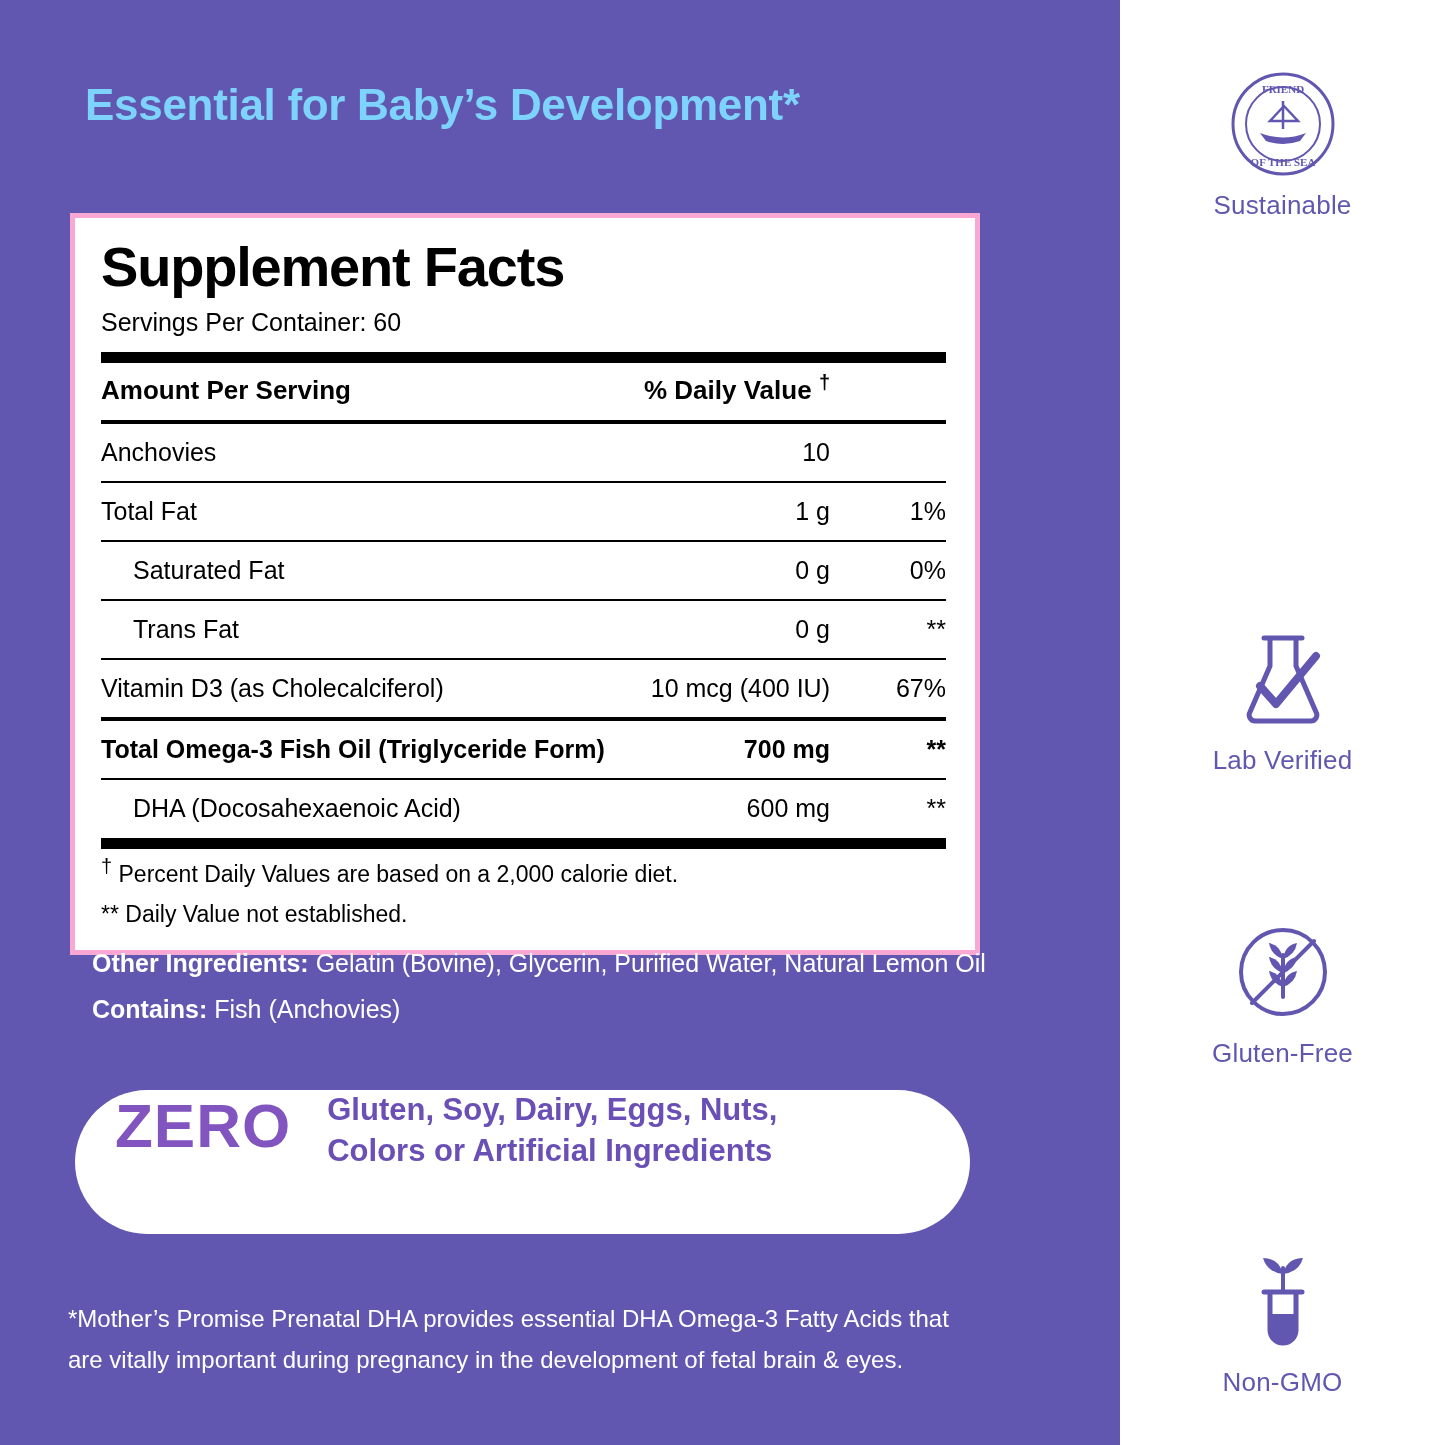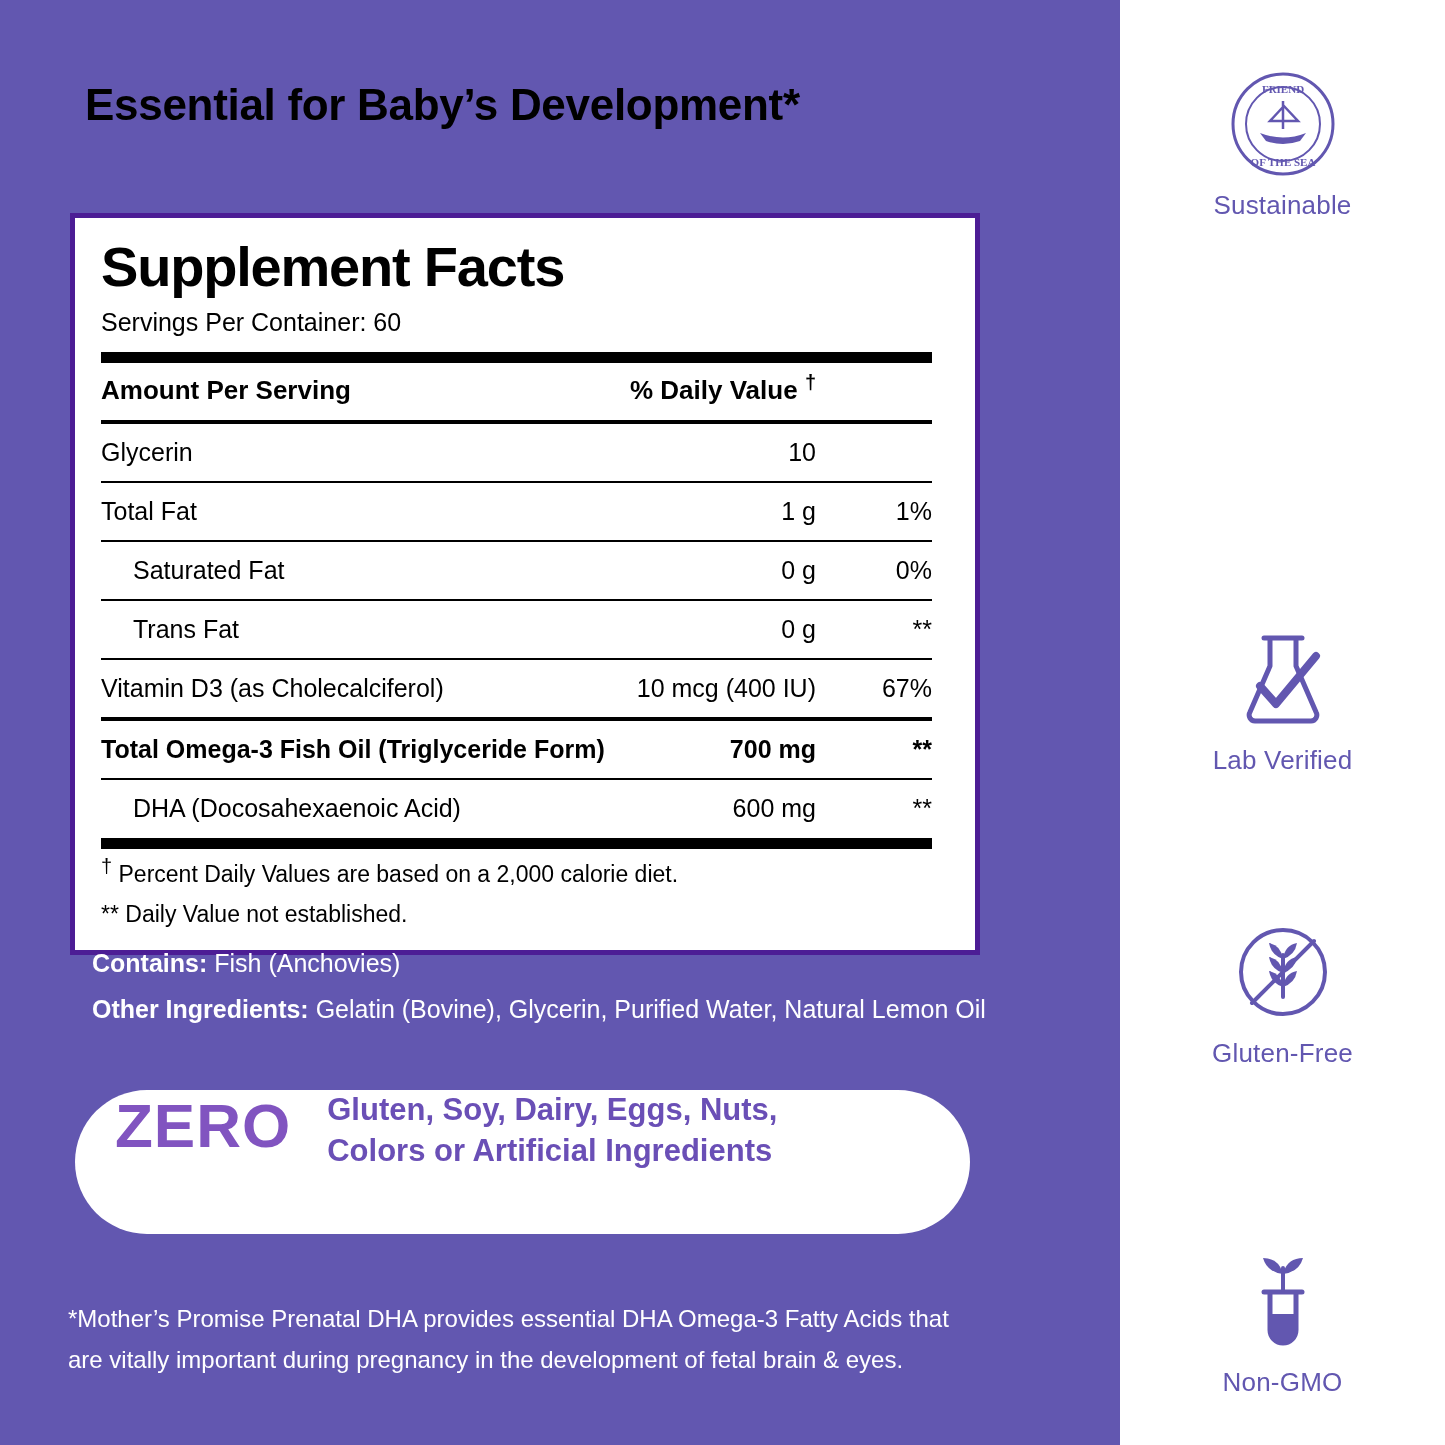--- a/index.html
+++ b/index.html
@@ -16,37 +16,37 @@
   }
   
   .left {
     width: 1120px;
     height: 100%;
     background: #6257b0;
     position: relative;
     padding: 0;
   }
   .headline {
-    color: #000000;
+    color: #7dd3fc;
     font-size: 44px;
     font-weight: bold;
     letter-spacing: -0.3px;
     position: absolute;
     top: 80px;
     left: 85px;
   }
   
   .sf-panel {
     position: absolute;
     top: 213px;
     left: 70px;
     width: 910px;
     background: #ffffff;
-    border: 5px solid #4c1d95;
-    padding: 14px 43px 16px 26px;
+    border: 5px solid #f9a8d4;
+    padding: 14px 29px 16px 26px;
   }
   .sf-title {
     font-size: 56px;
     font-weight: bold;
     letter-spacing: -1.2px;
     color: #000;
     line-height: 1.05;
     margin: 6px 0 8px 0;
   }
   .sf-serving {
@@ -182,21 +182,21 @@
           </td>
           <td class="dv"></td>
         </tr>
         <tr class="sep-row">
               <td colspan="3">
                 <div class="sep-line med"></div>
               </td>
             </tr>
 
         <tr>
-          <td class="nm">Glycerin</td>
+          <td class="nm">Anchovies</td>
           <td class="amt">10</td>
           <td class="dv"></td>
         </tr>
         <tr class="sep-row">
               <td colspan="3">
                 <div class="sep-line"></div>
               </td>
             </tr>
 
         <tr>
@@ -268,26 +268,26 @@
         <div>
           <span class="sup" style="vertical-align:super;">†</span>
           <span>Percent Daily Values are based on a 2,000 calorie diet.</span>
         </div>
         <div>** Daily Value not established.</div>
       </div>
     </div>
 
     <div class="other">
       <div>
+        <b>Other Ingredients:</b>
+        <span>Gelatin (Bovine), Glycerin, Purified Water, Natural Lemon Oil</span>
+      </div>
+      <div>
         <b>Contains:</b>
         <span>Fish (Anchovies)</span>
-      </div>
-      <div>
-        <b>Other Ingredients:</b>
-        <span>Gelatin (Bovine), Glycerin, Purified Water, Natural Lemon Oil</span>
       </div>
     </div>
 
     <div class="zero-pill">
       <div class="zero-word">ZERO</div>
       <div class="zero-text">
         <div>Gluten, Soy, Dairy, Eggs, Nuts,</div>
         <div>Colors or Artificial Ingredients</div>
       </div>
     </div>

